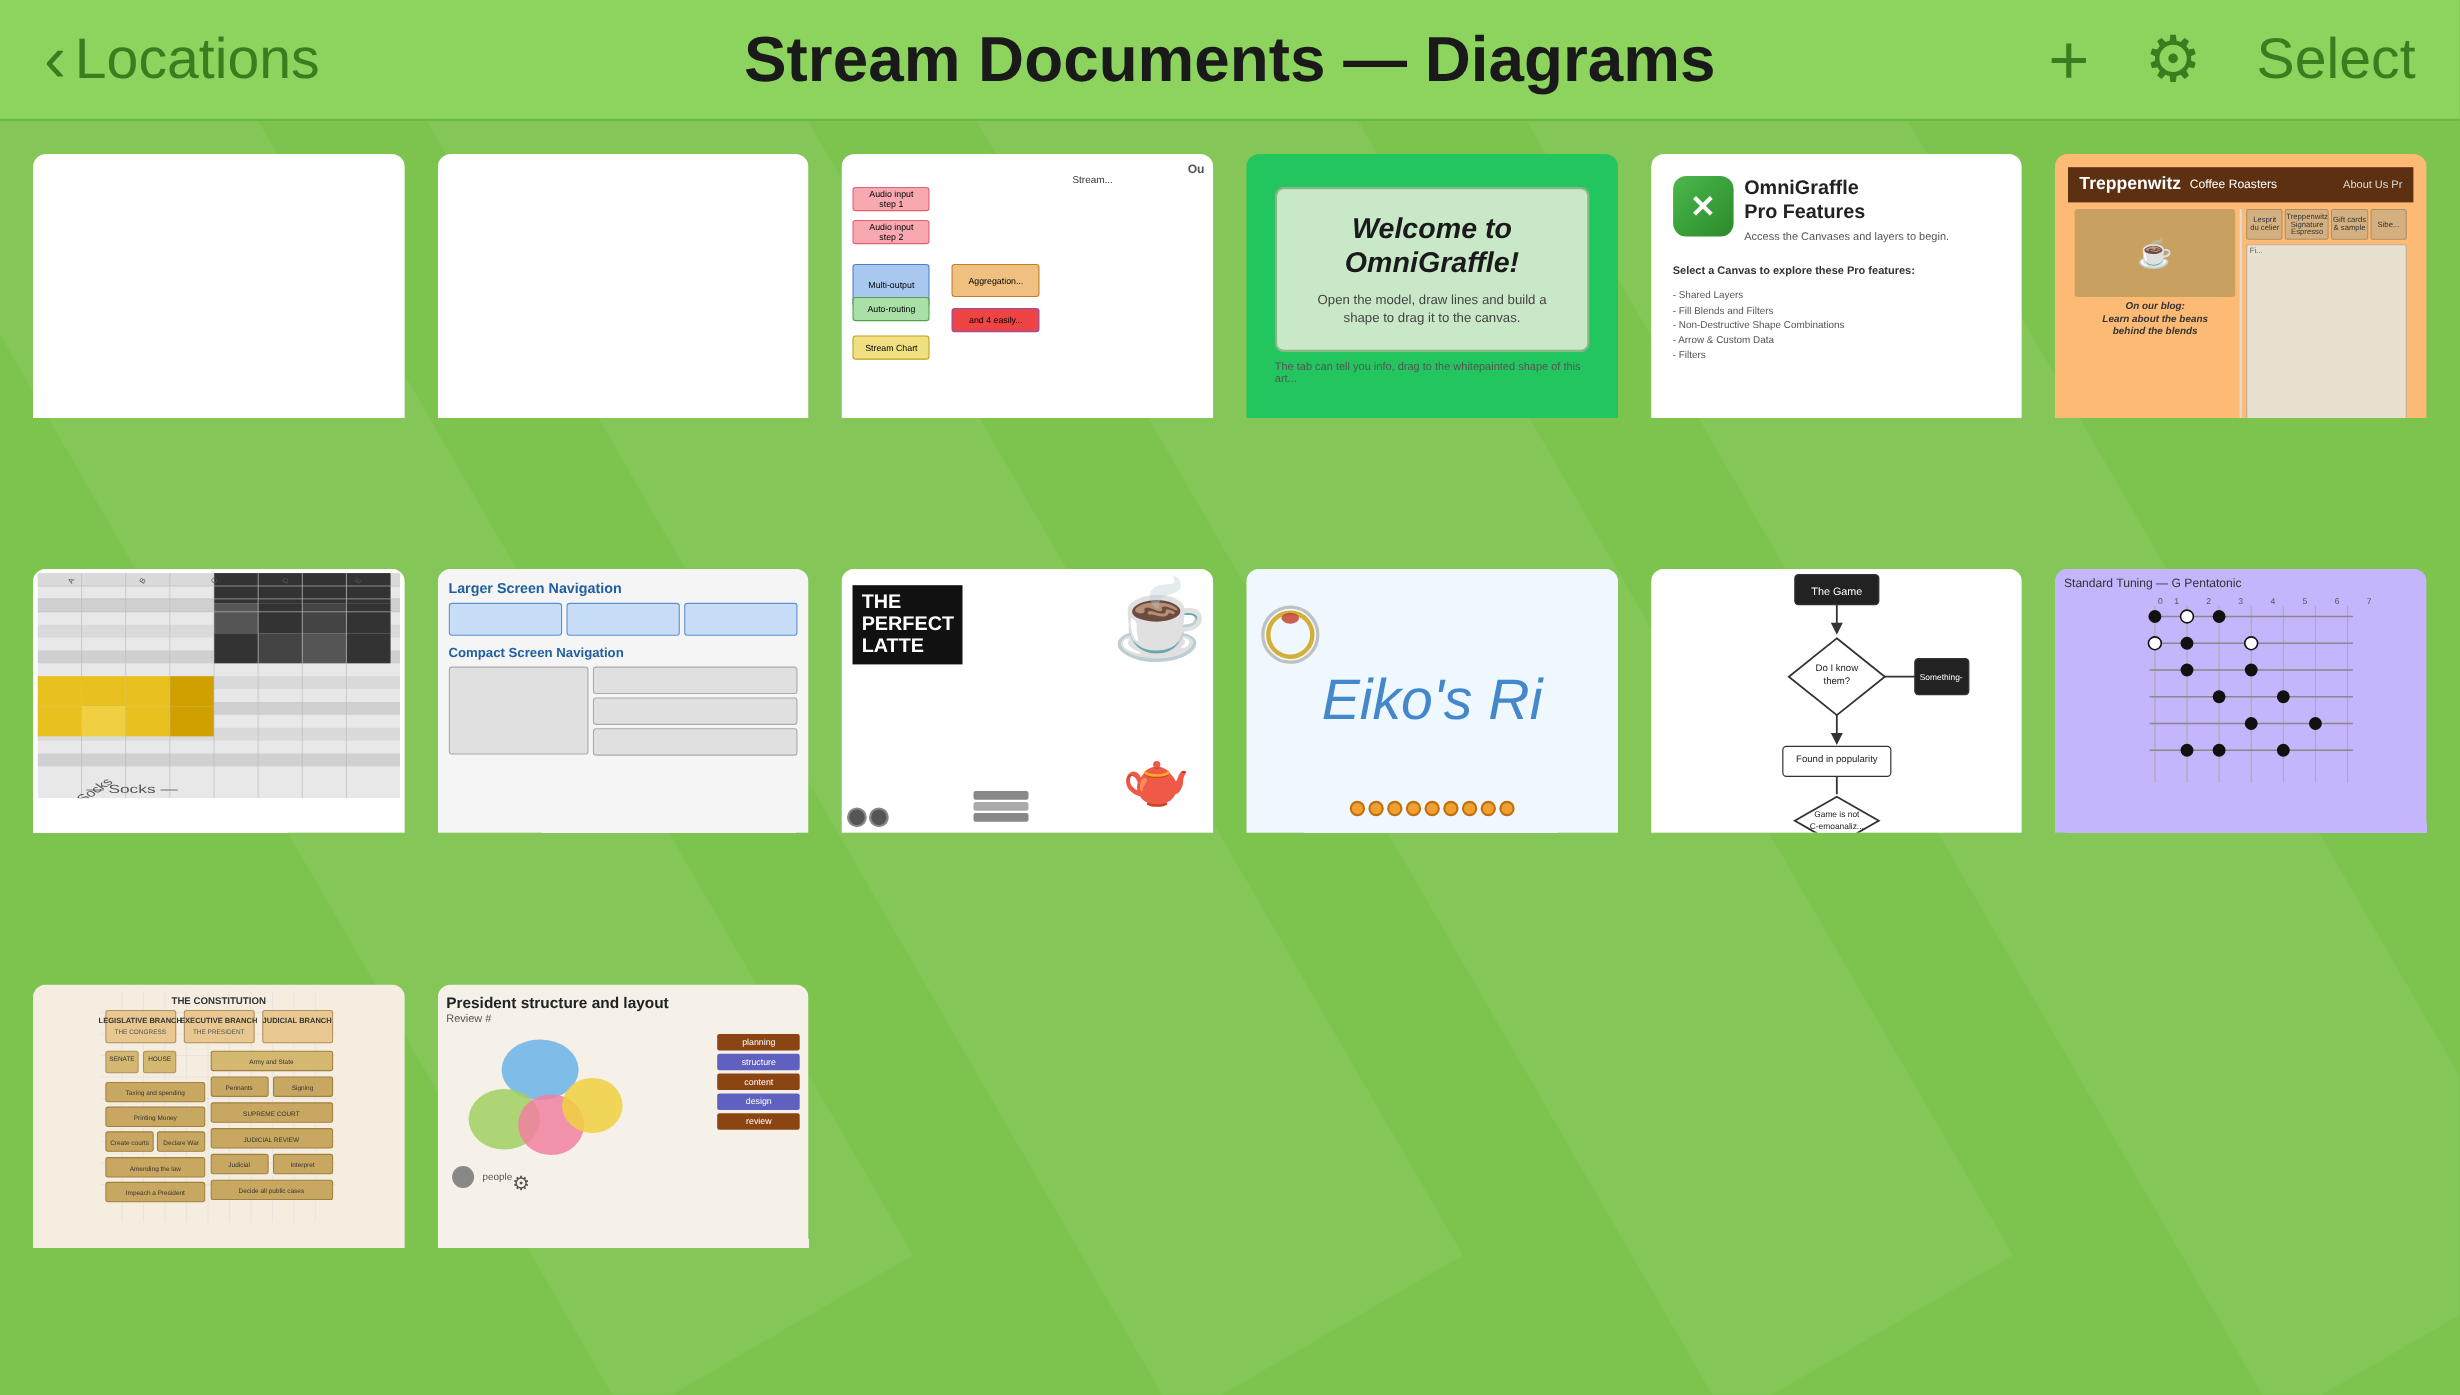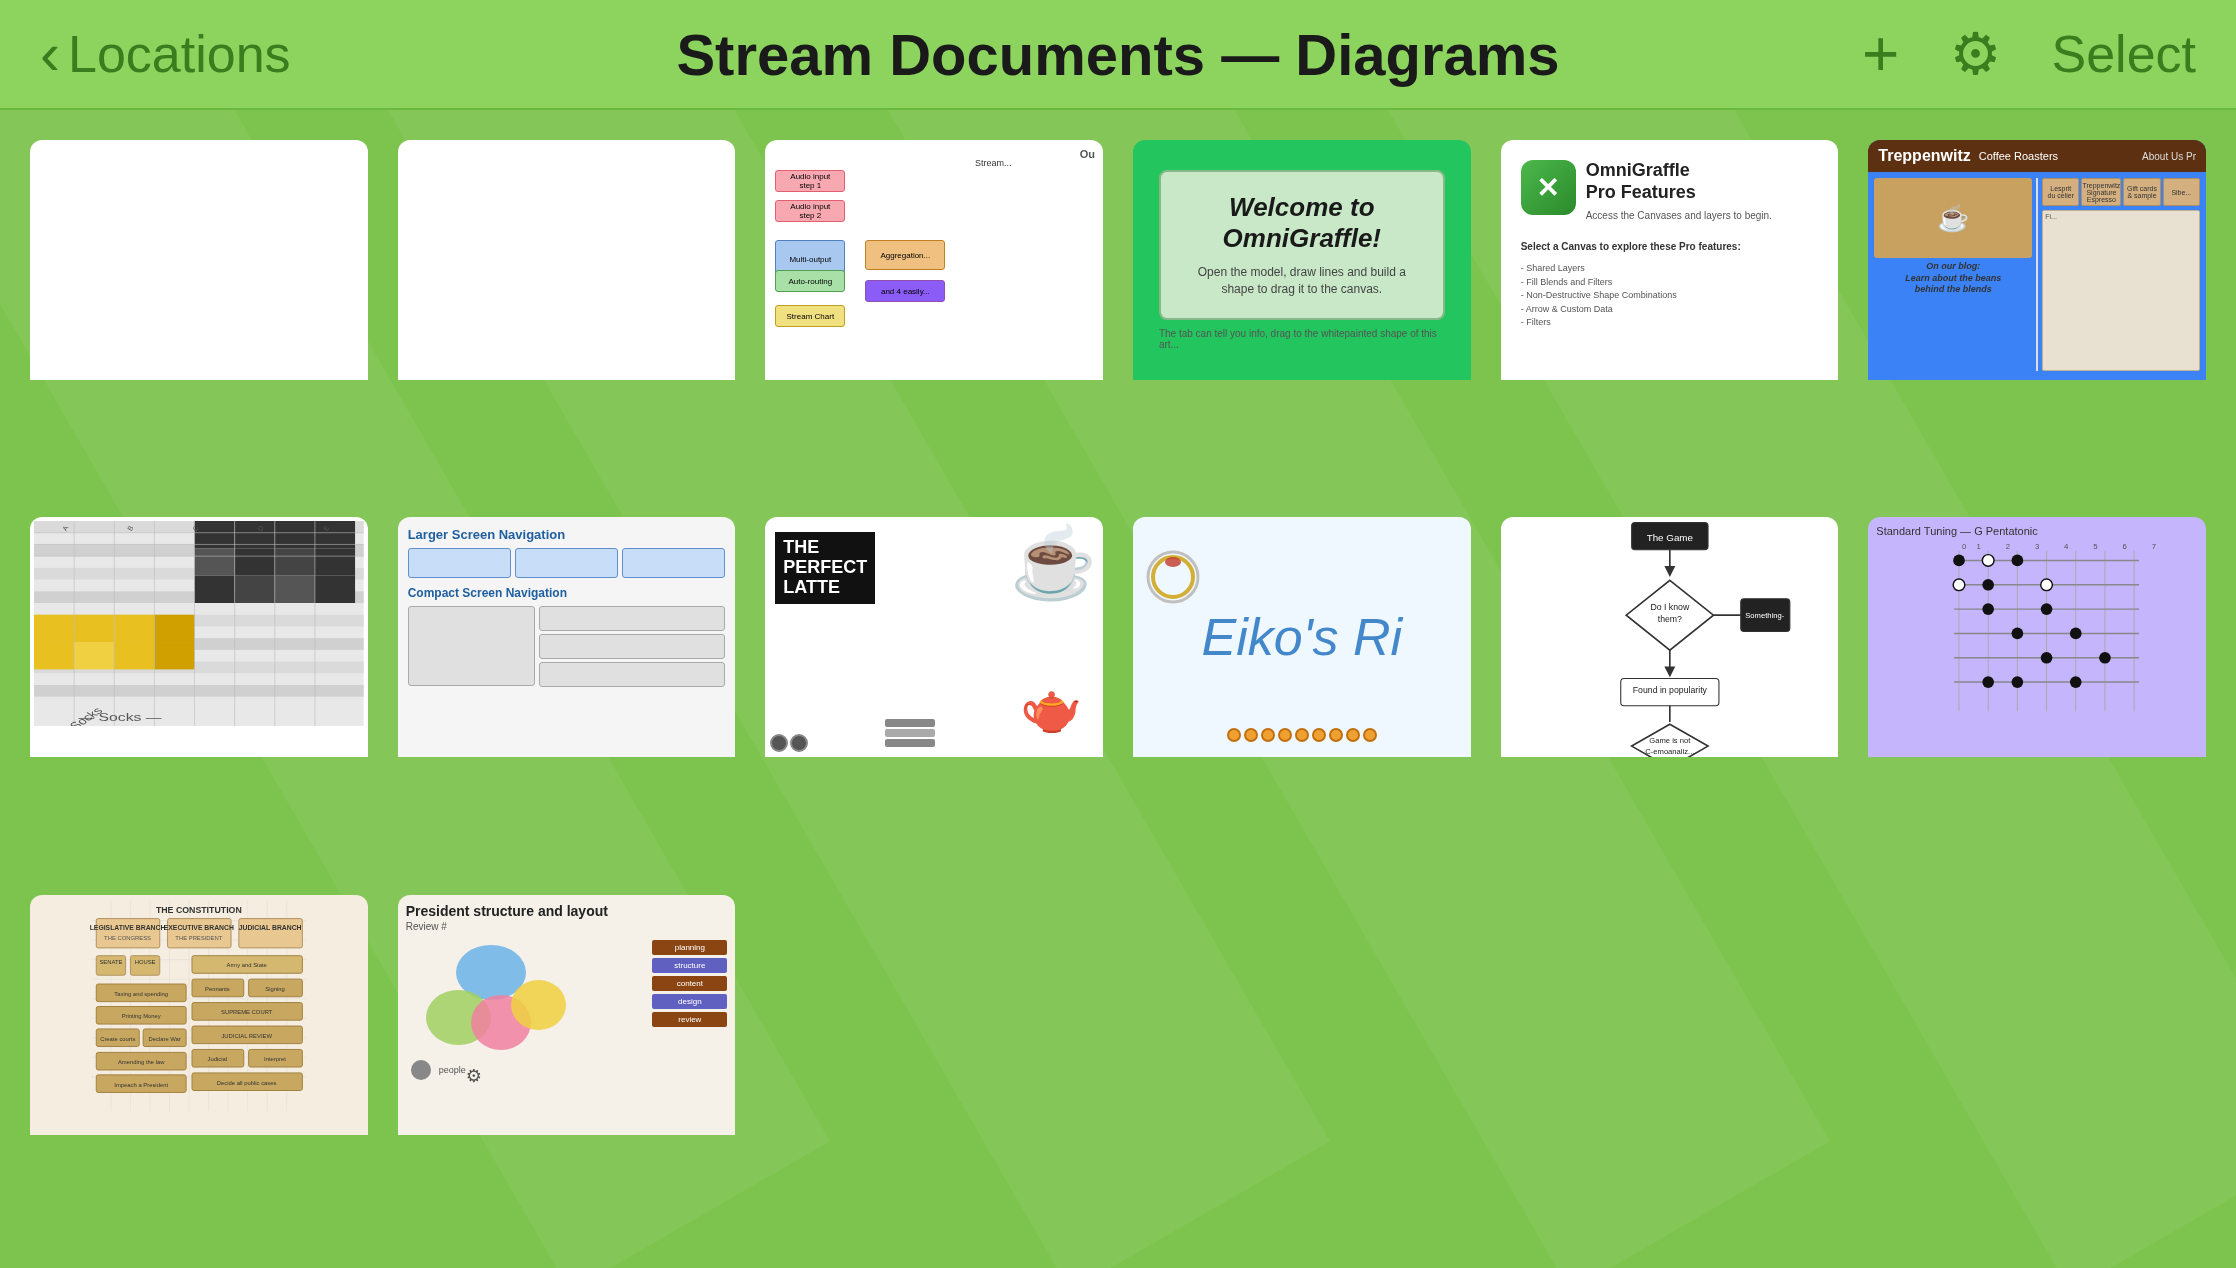--- a/index.html
+++ b/index.html
@@ -146,21 +146,21 @@
       align-items: center;
       justify-content: center;
       text-align: center;
       background: #fff;
     }
     .stream-node.pink { background: #f7a8b0; border-color: #e06070; }
     .stream-node.blue { background: #a8c8f0; border-color: #5080c0; }
     .stream-node.green { background: #a8e0a8; border-color: #50a050; }
     .stream-node.yellow { background: #f0e080; border-color: #c0a020; }
     .stream-node.orange { background: #f0c080; border-color: #c08020; }
-    .stream-node.purple { background: #8b5cf6; border-color: #9050b0; }
+    .stream-node.purple { background: #ef4444; border-color: #9050b0; }
 
     
     .thumb-welcome {
       background: #22c55e;
       display: flex;
       align-items: center;
       justify-content: center;
       padding: 10px;
     }
 
@@ -290,21 +290,21 @@
         <div style="padding:0 10px;font-size:10px;color:#333;font-weight:600;">Select a Canvas to explore these Pro features:</div>
         <div style="padding:2px 10px;font-size:9px;color:#555;line-height:1.5;">- Shared Layers<br>- Fill Blends and Filters<br>- Non-Destructive Shape Combinations<br>- Arrow &amp; Custom Data<br>- Filters</div>
       </div>
       <div class="doc-info">
         <div class="doc-title">OmniGraffle Pro F…</div>
         <div class="doc-date">February 17, 2015</div>
       </div>
     </div>
 
     <div class="doc-card">
-      <div class="doc-thumbnail" style="background:#3b82f6;overflow:hidden;padding:0;">
+      <div class="doc-thumbnail" style="background:#fdba74;overflow:hidden;padding:12px;">
         <div style="background:#5c3010;height:32px;display:flex;align-items:center;padding:0 10px;">
           <span style="color:#fff;font-size:16px;font-weight:700;">Treppenwitz</span>
           <span style="color:#fff;font-size:11px;margin-left:8px;">Coffee Roasters</span>
           <span style="color:#ddd;font-size:10px;margin-left:auto;">About Us  Pr</span>
         </div>
         <div style="display:flex;padding:6px;gap:4px;height:205px;">
           <div style="flex:1;display:flex;flex-direction:column;gap:3px;">
             <div style="background:#c8a060;height:80px;display:flex;align-items:center;justify-content:center;border-radius:3px;">
               <span style="font-size:26px;">☕</span>
             </div>

